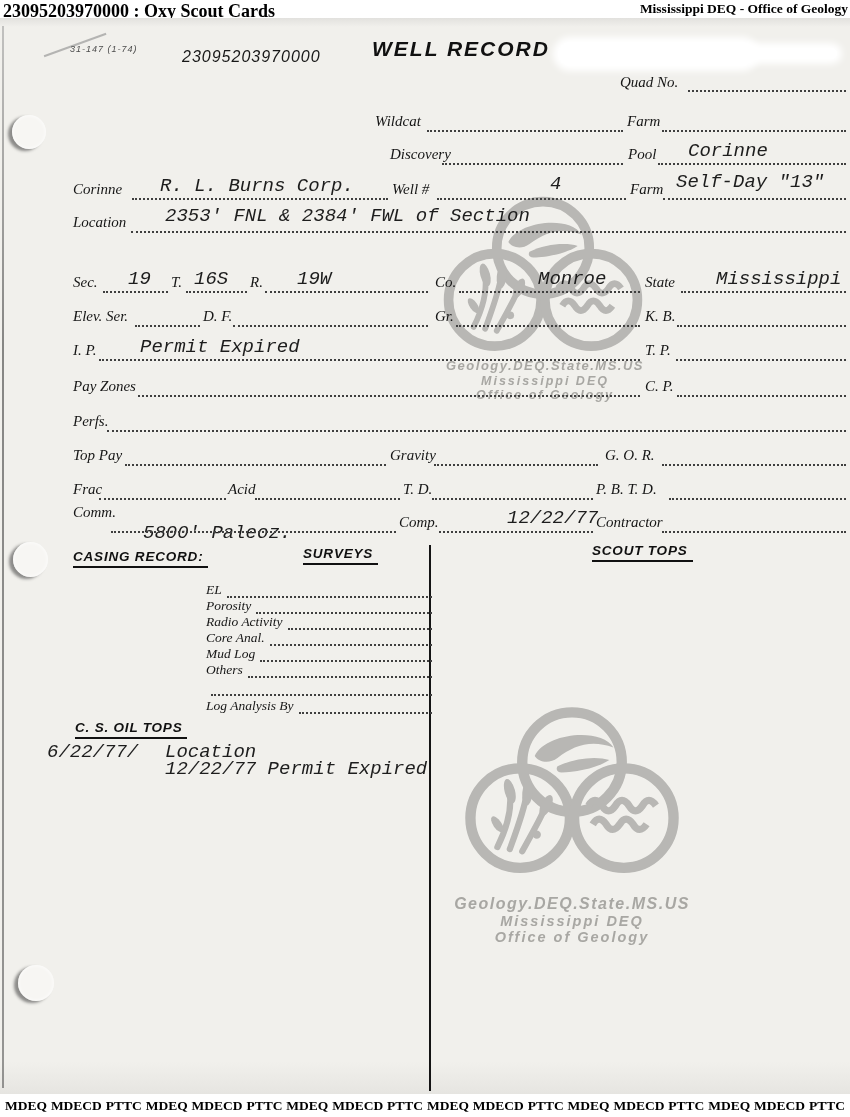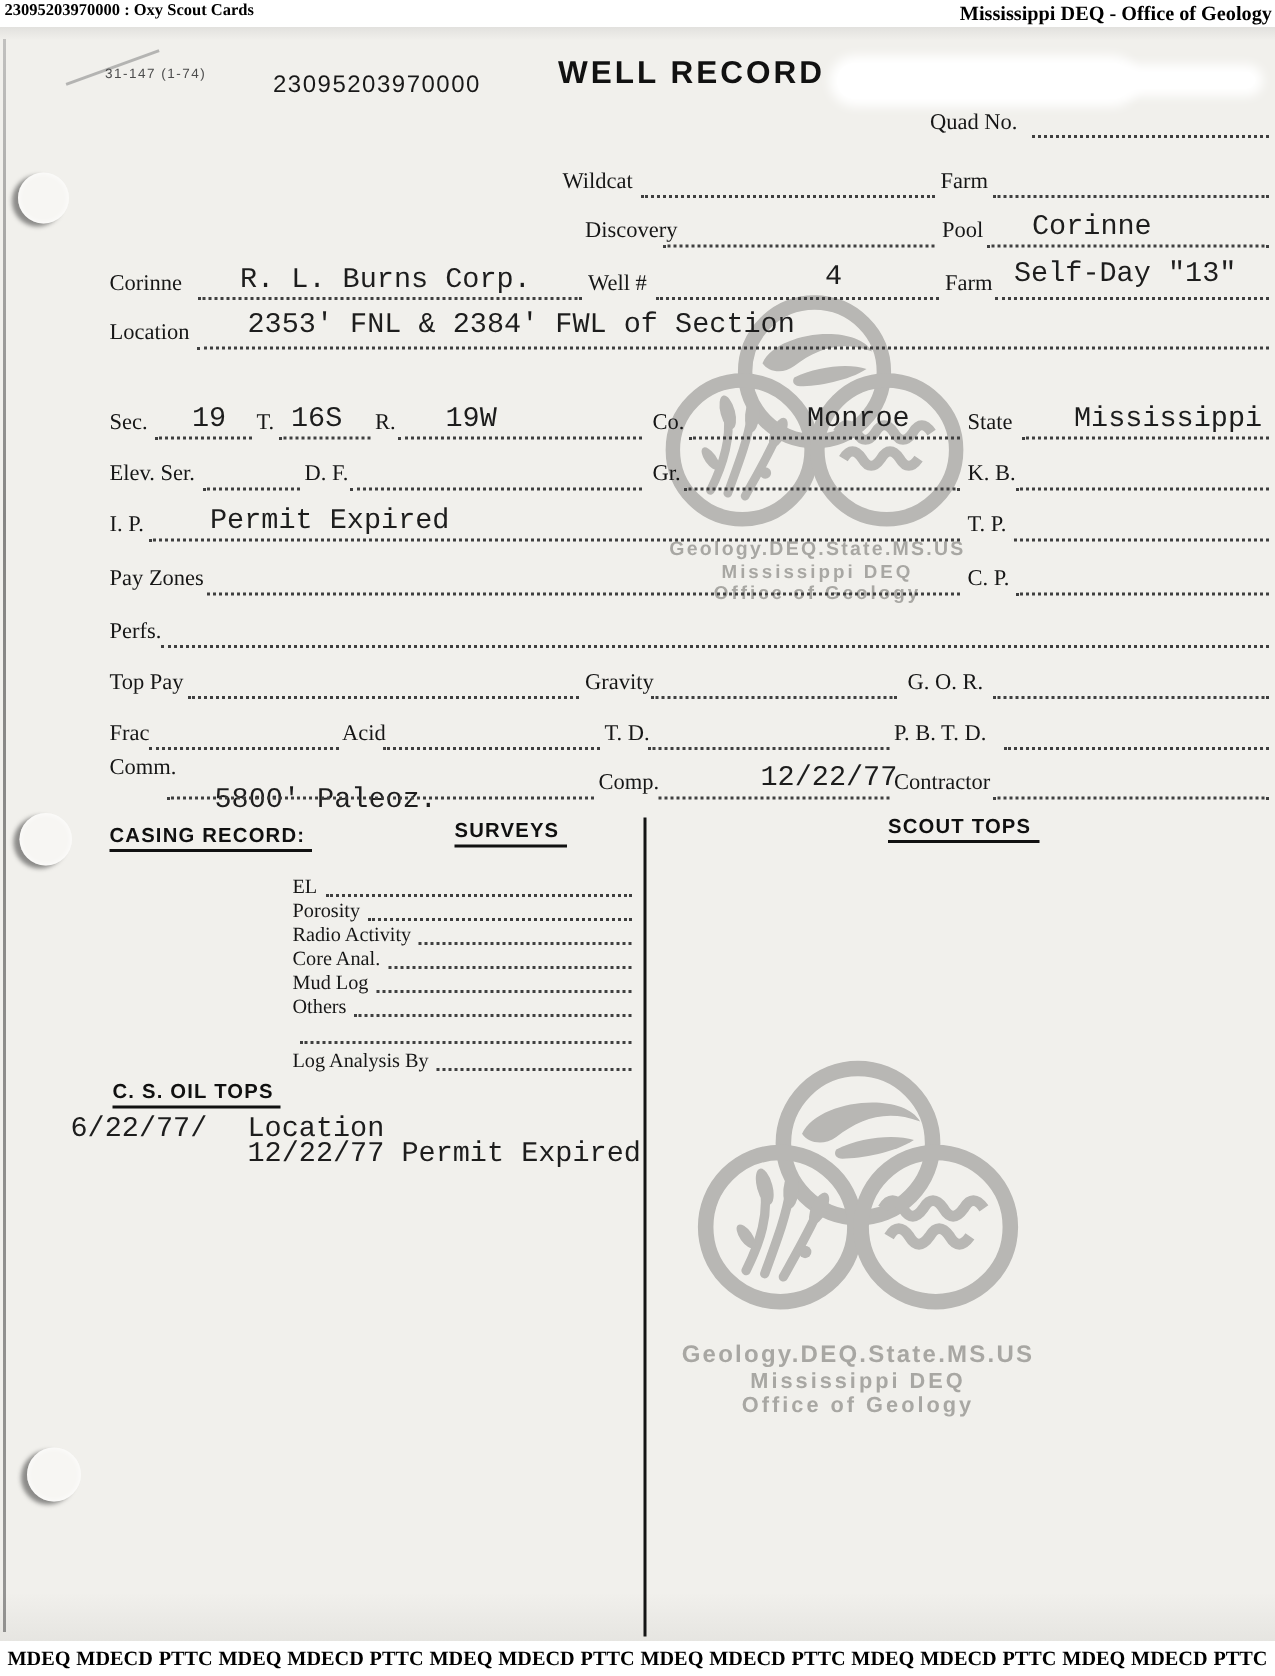--- a/index.html
+++ b/index.html
@@ -1,48 +1,48 @@
 <!DOCTYPE html>
 <html><head>
 <meta charset="utf-8">
 <style>
   html,body{margin:0;padding:0;}
   body{width:850px;height:1117px;position:relative;background:#ffffff;overflow:hidden;
        font-family:"Liberation Serif", serif;}
   
   .bar-top{position:absolute;top:0;left:0;width:850px;height:18px;background:#fff;}
-  .bar-top .bl{position:absolute;left:3px;top:1px;font-weight:bold;font-size:11px;color:#000;}
+  .bar-top .bl{position:absolute;left:3px;top:1px;font-weight:bold;font-size:18px;color:#000;}
   .bar-top .br{position:absolute;right:2px;top:1px;font-weight:bold;font-size:13.5px;color:#000;}
   .bar-bottom{position:absolute;left:0;top:1094px;width:850px;height:23px;background:#fff;
       display:flex;justify-content:space-between;align-items:center;padding:0 5px;box-sizing:border-box;}
   .bar-bottom span{font-weight:bold;font-size:13.5px;color:#000;}
   
   .paper{position:absolute;top:18px;left:0;width:850px;height:1076px;
-      background:linear-gradient(180deg,#e2e1de 0,#f1f0ec 9px,#f1f0ec 97%,#e6e5e1 100%);}
+      background:linear-gradient(180deg,#e2e1de 0,#f1f0ec 9px,#f1f0ec 97%,#e6e5e1 100%);font-style:italic;}
   .edge-l{position:absolute;left:2px;top:8px;width:2px;height:1062px;
       background:linear-gradient(#9a9a9a,#2f2f2f 30%,#4a4a4a);opacity:.55;}
   .scratch{position:absolute;left:42px;top:26px;width:66px;height:1.5px;background:#9a9a9a;
       transform:rotate(-20deg);opacity:.7;}
   .hole{position:absolute;border-radius:50%;background:#f7f6f3;
       box-shadow:-4px 2px 3px rgba(40,40,40,.5), inset 0 0 4px rgba(255,255,255,.95);}
   .whiteout{position:absolute;background:#fff;border-radius:13px;box-shadow:0 0 7px 5px #fff;}
   
   .lbl{position:absolute;font-family:"Liberation Serif", serif;font-size:15px;color:#161616;white-space:nowrap;}
   .val{position:absolute;font-family:"Liberation Mono","DejaVu Sans Mono", monospace;font-size:19px;
        color:#1d1d1d;white-space:nowrap;}
   .dl{position:absolute;height:0;border-bottom:2px dotted #3f3f3f;}
   .hd{position:absolute;font-family:"Liberation Sans", sans-serif;font-weight:bold;font-size:13.5px;
       letter-spacing:.8px;color:#101010;border-bottom:2px solid #111;padding:0 5px 2px 0;white-space:nowrap;}
   .smallprint{position:absolute;font-family:"Liberation Sans", sans-serif;font-size:9px;letter-spacing:1px;color:#4c4c4c;}
   .apinum{position:absolute;font-family:"Liberation Sans", sans-serif;font-size:16px;letter-spacing:1px;color:#181818;}
   .title{position:absolute;font-family:"Liberation Sans", sans-serif;font-weight:bold;font-size:21px;
       letter-spacing:2px;color:#111;}
   .vline{position:absolute;left:429px;top:527px;width:2px;height:546px;background:#141414;}
   
-  .sv-row{position:absolute;left:195px;width:226px;height:16px;display:flex;align-items:center;}
+  .sv-row{position:absolute;left:206px;width:226px;height:16px;display:flex;align-items:flex-start;}
   .sv-row .t{font-family:"Liberation Serif", serif;font-size:13.5px;line-height:15px;color:#161616;white-space:nowrap;}
   .sv-row .f{flex:1;height:100%;box-sizing:border-box;border-bottom:2px dotted #3f3f3f;margin-left:5px;}
   
   .wm{position:absolute;opacity:.9;}
   .wm-t{position:absolute;text-align:center;color:#a8a7a3;font-family:"Liberation Sans", sans-serif;
       font-weight:bold;line-height:1.12;}
   .wm-t .l1{letter-spacing:1.5px;}
   .wm-t .l2,.wm-t .l3{letter-spacing:2px;}
   .wm-t.up .l1{font-size:13px;}  .wm-t.up .l2,.wm-t.up .l3{font-size:12.5px;}
   .wm-t.low .l1{font-size:16px;} .wm-t.low .l2,.wm-t.low .l3{font-size:14.5px;}

